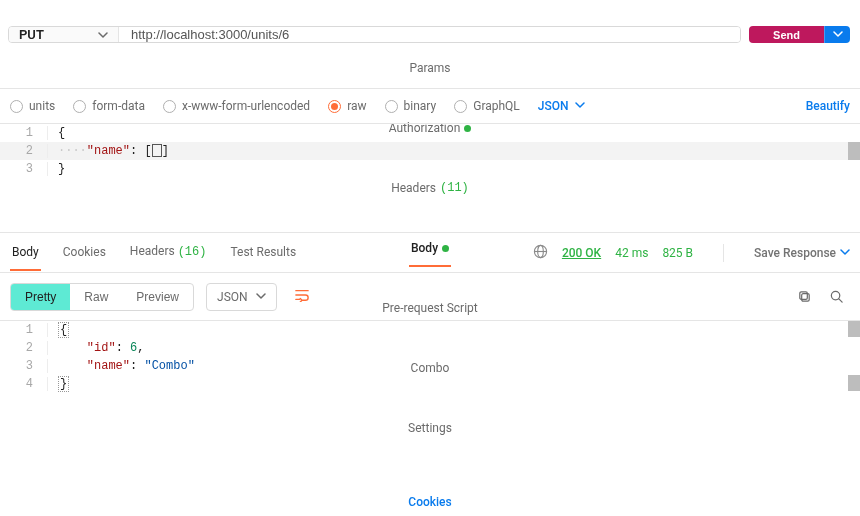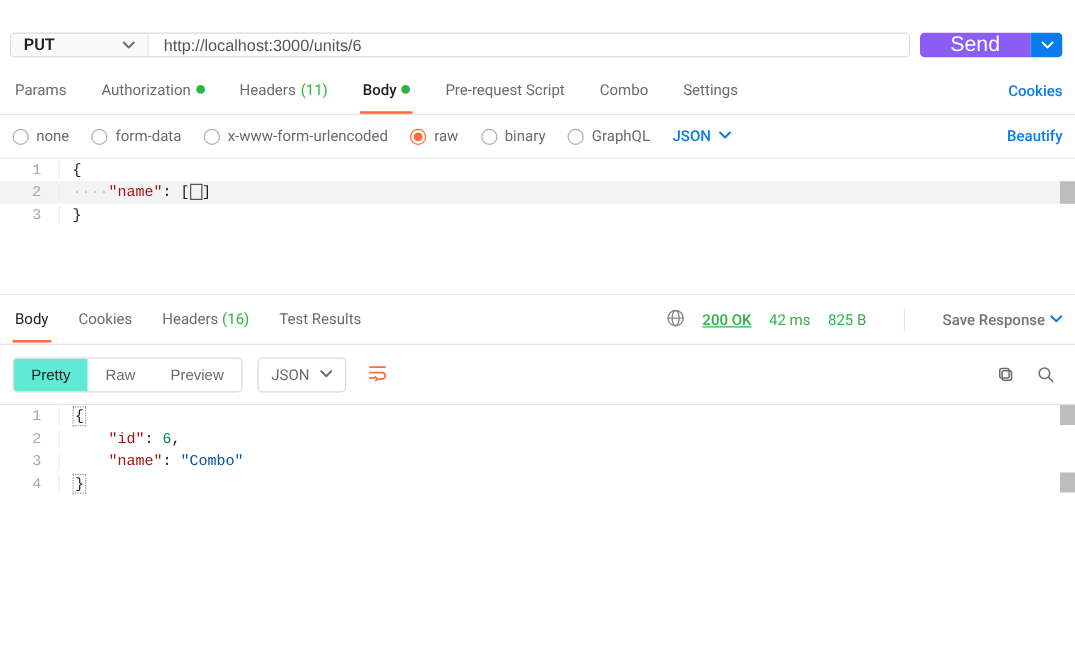--- a/index.html
+++ b/index.html
@@ -53,25 +53,25 @@
     color: #555;
     outline: none;
   }
   .send-btn-wrap {
     display: flex;
     border-radius: 4px;
     overflow: hidden;
     min-width: 100px;
   }
   .send-btn {
-    background: #8b5cf6;
+    background: #be185d;
     color: #fff;
     border: none;
-    font-weight: 400;
-    font-size: 17px;
+    font-weight: 700;
+    font-size: 11px;
     padding: 0 24px;
     cursor: pointer;
   }
   .send-dropdown {
     background: #097bed;
     border: none;
     border-left: 1px solid rgba(255,255,255,.25);
     width: 26px;
     display:flex;
     align-items:center;
@@ -82,39 +82,40 @@
 
   
   .req-tabs {
     display: flex;
     align-items: center;
     padding: 0 10px 0 10px;
     border-bottom: 1px solid #e5e5e5;
     height: 38px;
     gap: 24px;
     font-size: 12px;
+    flex-direction: column;
   }
   .req-tabs .tab {
     padding: 10px 2px;
     color: #6b6b6b;
     cursor: pointer;
     border-bottom: 2px solid transparent;
     display:flex;
     align-items:center;
     gap:4px;
   }
   .req-tabs .tab.active {
     color: #212121;
     font-weight: 500;
     border-bottom: 2px solid #ff6c37;
   }
   .dot-green {
     width: 7px; height: 7px; border-radius: 50%; background: #2fb344; display:inline-block;
   }
-  .count { color:#2fb344; }
+  .count { color:#2fb344;font-family:Liberation Mono, monospace; }
   .spacer { flex: 1; }
   .cookies-link { color: #097bed; cursor:pointer; font-weight:500; }
 
   
   .body-type-row {
     display:flex;
     align-items:center;
     gap: 18px;
     padding: 10px 10px;
     font-size: 12px;
@@ -320,21 +321,21 @@
   <div class="tab">
       <span>Settings</span>
     </div>
   <div class="spacer"></div>
   <div class="cookies-link">Cookies</div>
 </div>
 
 <div class="body-type-row">
   <div class="radio">
       <span class="ring"></span>
-      <span>none</span>
+      <span>units</span>
     </div>
   <div class="radio">
       <span class="ring"></span>
       <span>form-data</span>
     </div>
   <div class="radio">
       <span class="ring"></span>
       <span>x-www-form-urlencoded</span>
     </div>
   <div class="radio selected">

